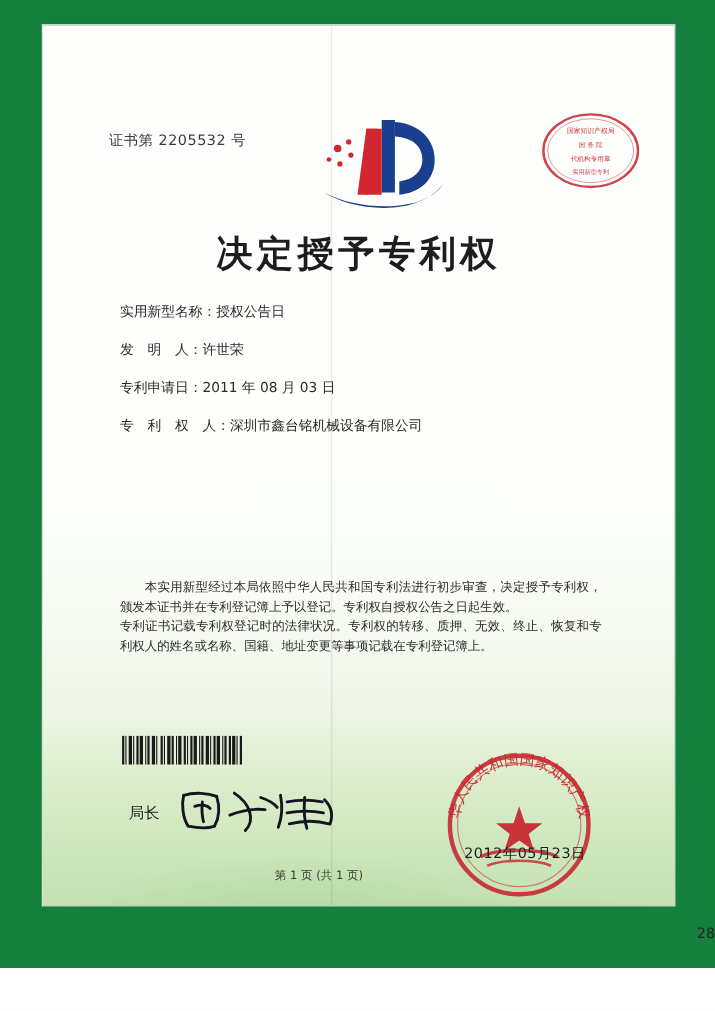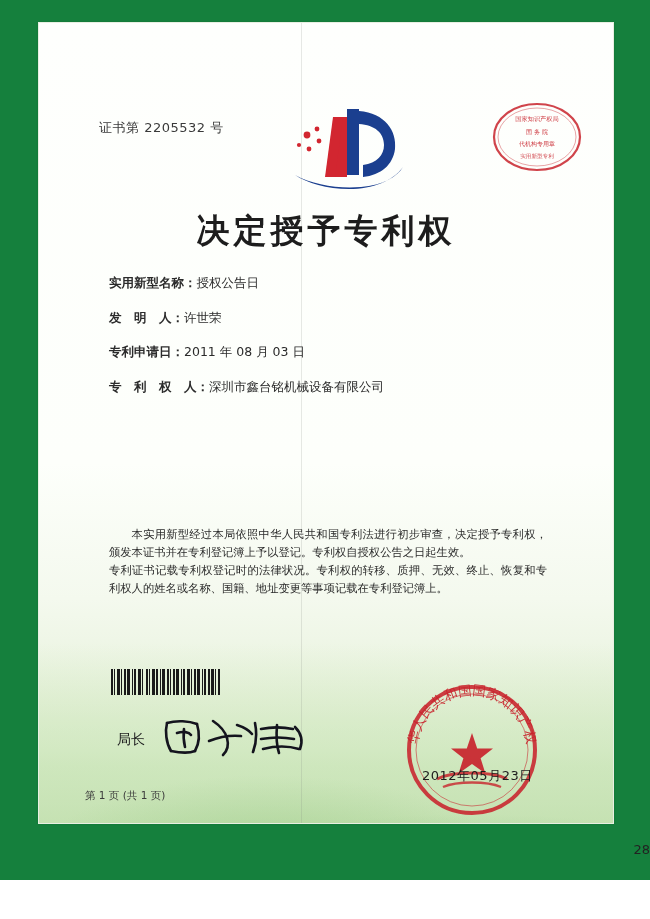--- a/index.html
+++ b/index.html
@@ -113,21 +113,20 @@
     font-size: 12.5px;
     color: #2b2b2b;
     margin-bottom: 18.5px;
     line-height: 16px;
     font-family: "DejaVu Sans", sans-serif;
     white-space: nowrap;
   }
   .field-label {
     display: inline-block;
     color: #2b2b2b;
-    font-weight: bold;
   }
   .field-value {
     display: inline-block;
     color: #2b2b2b;
   }
 
   
   .paras {
     position: absolute;
     left: 70px;
@@ -199,25 +198,24 @@
     letter-spacing: 0.5px;
     font-family: "DejaVu Sans", sans-serif;
   }
 
   
   .page-marker {
     position: absolute;
     left: 0;
     top: 766px;
     width: 502px;
-    text-align: left;
+    text-align: center;
     font-size: 10.5px;
     color: #3b3b3b;
     font-family: "DejaVu Sans", sans-serif;
-    padding-left: 46px;
   }
 
   
   .folio {
     position: absolute;
     left: 0;
     top: 842px;
     width: 650px;
     text-align: right;
     font-size: 13px;

